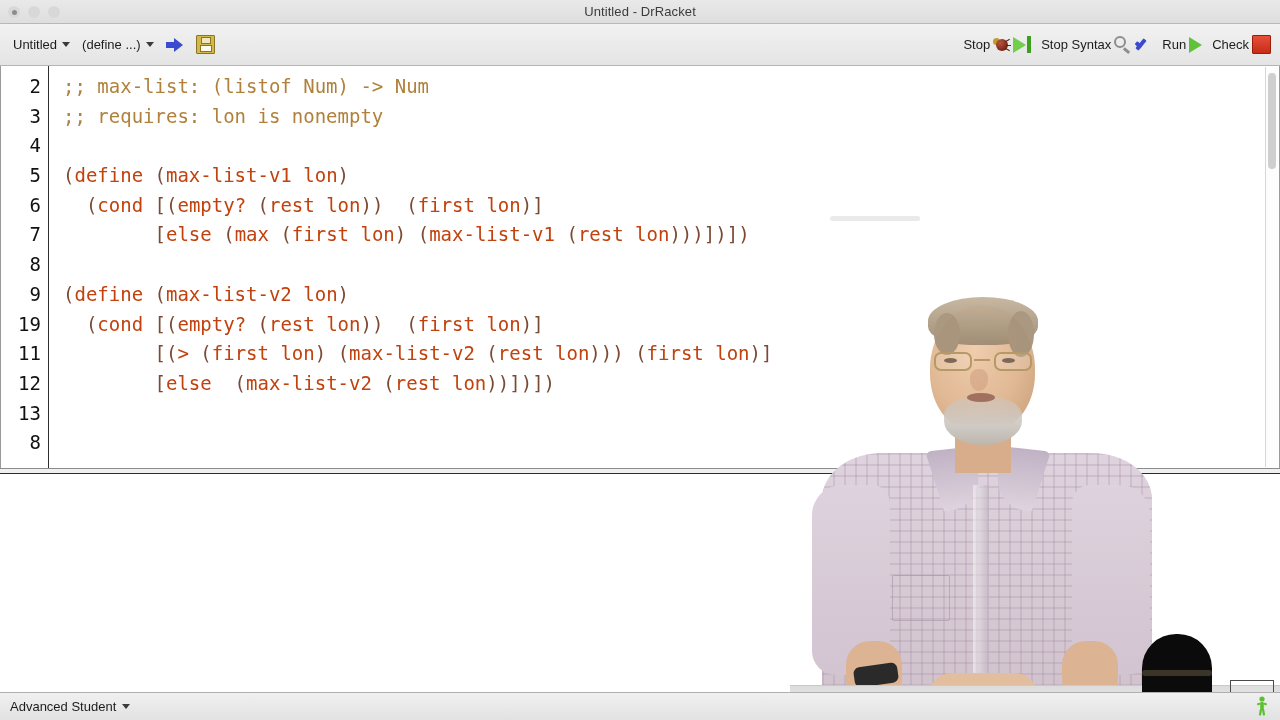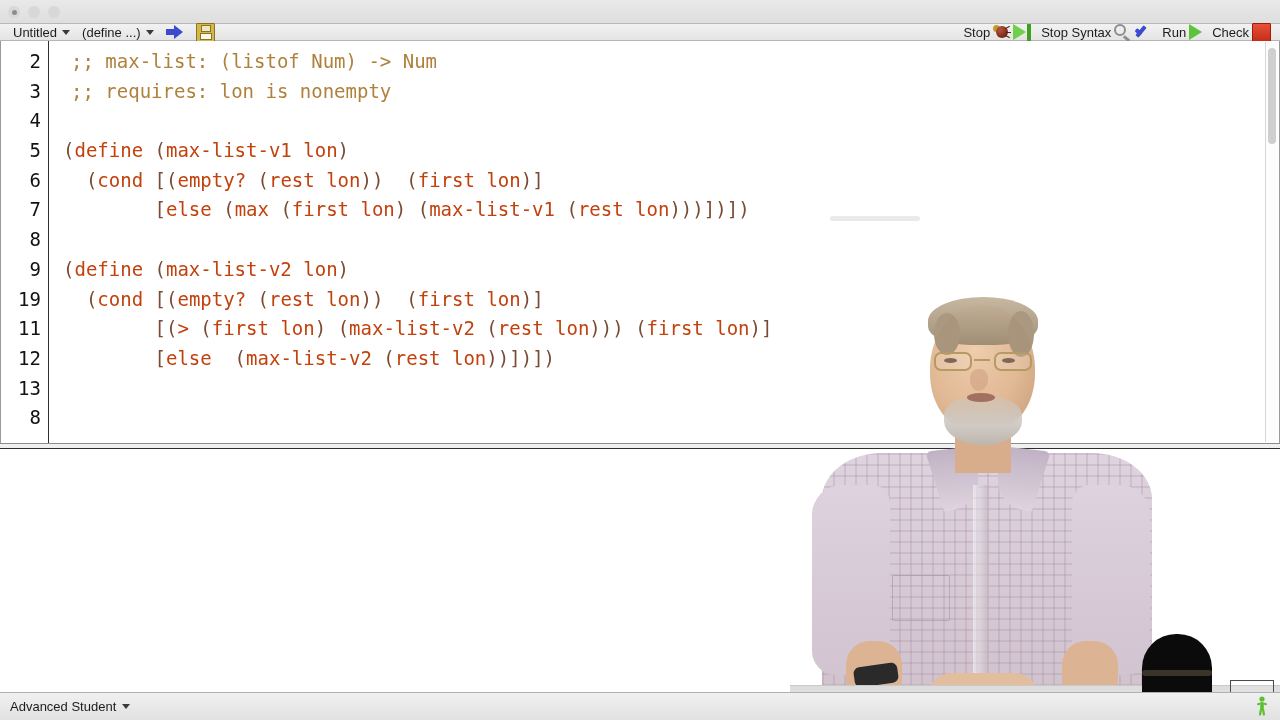--- a/index.html
+++ b/index.html
@@ -54,21 +54,21 @@
   .window-title {
     width: 100%;
     text-align: center;
     font-size: 13px;
     color: #3b3b3b;
     letter-spacing: 0.1px;
   }
 
   
   .toolbar {
-    height: 17px;
+    height: 42px;
     background: linear-gradient(to bottom, #f2f2f2 0%, #e4e4e4 100%);
     border-bottom: 1px solid #b5b5b5;
     display: flex;
     align-items: center;
     padding: 0 4px 0 8px;
     position: relative;
   }
   .tb-left { display: flex; align-items: center; gap: 2px; }
   .tb-right {
     margin-left: auto;
@@ -270,21 +270,21 @@
     padding-top: 6px;
     padding-left: 14px;
     font-family: "DejaVu Sans Mono", monospace;
     font-size: 19px;
     line-height: 29.7px;
     white-space: pre;
     color: #2b2f6b;
     overflow: hidden;
   }
   .code-line { height: 29.7px; }
-  .cm { color: #b0813c; margin-left: 8px; }       
+  .cm { color: #b0813c; }       
   .pn { color: #7b4a33; }       
   .id { color: #c2410c; }       
 
   .vscroll {
     position: absolute;
     right: 1px; top: 1px;
     width: 13px;
     height: 400px;
     background: #fdfdfd;
     border-left: 1px solid #d6d6d6;
@@ -598,20 +598,21 @@
 <body>
 
 <div id="app">
 
   <div class="titlebar">
     <div class="traffic-lights">
       <div class="light close"></div>
       <div class="light"></div>
       <div class="light"></div>
     </div>
+    <div class="window-title">Untitled - DrRacket</div>
   </div>
 
   <div class="toolbar">
     <div class="tb-left">
       <div class="tb-item">
         <span>Untitled</span>
         <span class="caret"></span>
       </div>
       <div class="tb-item">
         <span>(define ...)</span>

